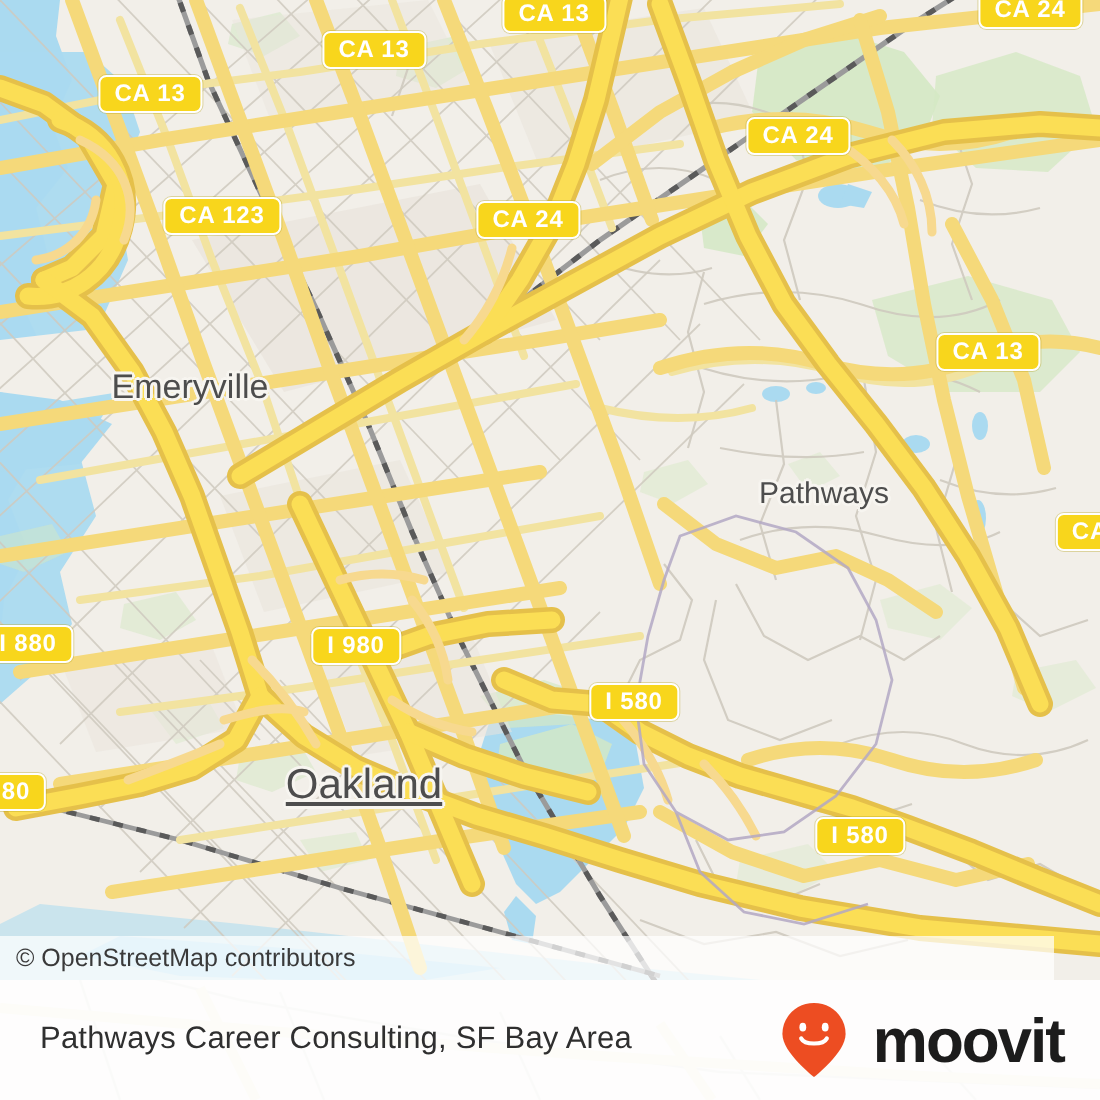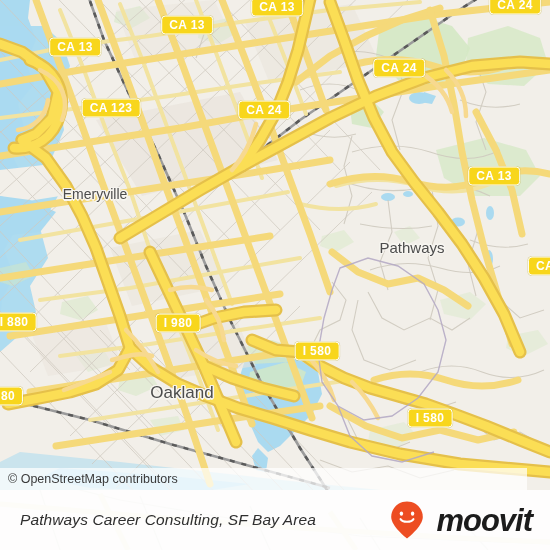--- a/index.html
+++ b/index.html
@@ -36,22 +36,22 @@
     position: absolute;
     color: #4d4d4d;
     font-family: "Liberation Sans", sans-serif;
     white-space: nowrap;
     transform: translate(-50%, -50%);
     text-shadow:
       1.5px 0 #f7f5f0, -1.5px 0 #f7f5f0, 0 1.5px #f7f5f0, 0 -1.5px #f7f5f0,
       1px 1px #f7f5f0, -1px -1px #f7f5f0, 1px -1px #f7f5f0, -1px 1px #f7f5f0;
     pointer-events: none;
   }
-  .place-oakland { font-size: 17px; }
-  .place-emeryville { font-size: 14px; }
+  .place-oakland { font-size: 21px; text-decoration: underline; }
+  .place-emeryville { font-size: 17px; }
   .place-piedmont { font-size: 15px; }
 
   
   .shield {
     position: absolute;
     transform: translate(-50%, -50%);
     background: #f8d61c;
     border: 1.5px solid #ffffff;
     border-radius: 4px;
     color: #ffffff;
@@ -137,21 +137,20 @@
   }
   .footer-ghost svg { width: 550px; height: 550px; display:block; }
   .footer-inner {
     position: relative;
     width: 550px; height: 60px;
     display: flex;
     align-items: center;
     justify-content: space-between;
     padding: 0 18px 0 20px;
     box-sizing: border-box;
-    font-style: italic;
   }
   .footer-title {
     color: #2f2f2f;
     font-size: 15.5px;
     letter-spacing: 0.1px;
     white-space: nowrap;
   }
   .brand {
     display: flex;
     align-items: center;

